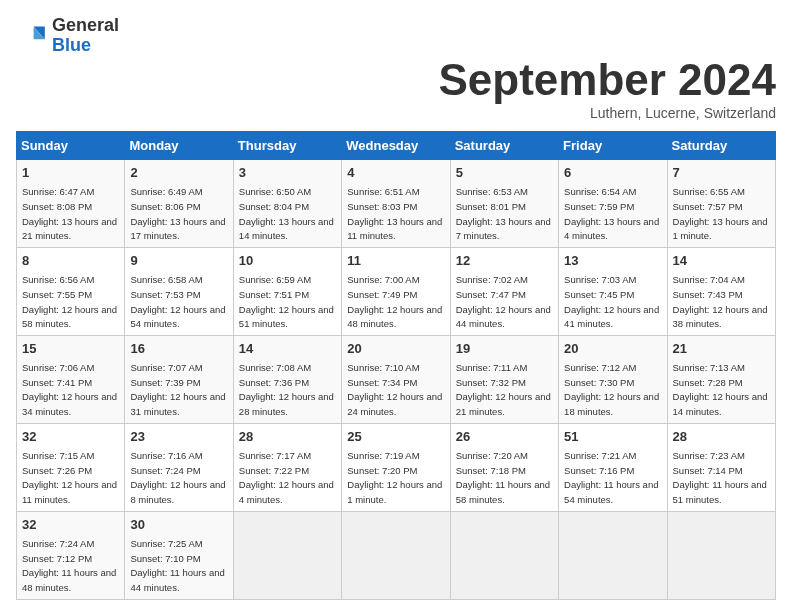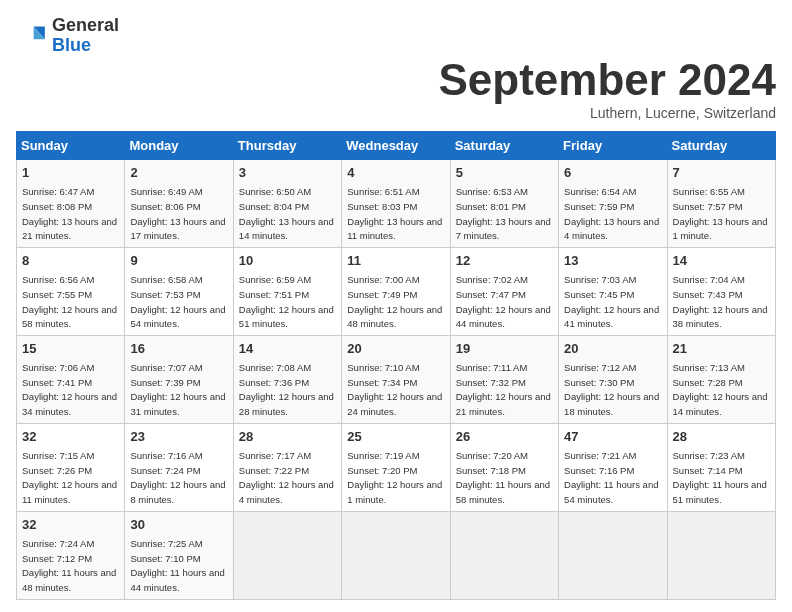--- a/index.html
+++ b/index.html
@@ -239,21 +239,21 @@
       </td>
         <td>
         <span class="day-num">25</span>
         <span class="cell-info">Sunrise: 7:19 AM<br>Sunset: 7:20 PM<br>Daylight: 12 hours and 1 minute.</span>
       </td>
         <td>
         <span class="day-num">26</span>
         <span class="cell-info">Sunrise: 7:20 AM<br>Sunset: 7:18 PM<br>Daylight: 11 hours and 58 minutes.</span>
       </td>
         <td>
-        <span class="day-num">47</span>
+        <span class="day-num">51</span>
         <span class="cell-info">Sunrise: 7:21 AM<br>Sunset: 7:16 PM<br>Daylight: 11 hours and 54 minutes.</span>
       </td>
         <td>
         <span class="day-num">28</span>
         <span class="cell-info">Sunrise: 7:23 AM<br>Sunset: 7:14 PM<br>Daylight: 11 hours and 51 minutes.</span>
       </td>
       </tr>
       <tr>
         <td>
         <span class="day-num">32</span>

